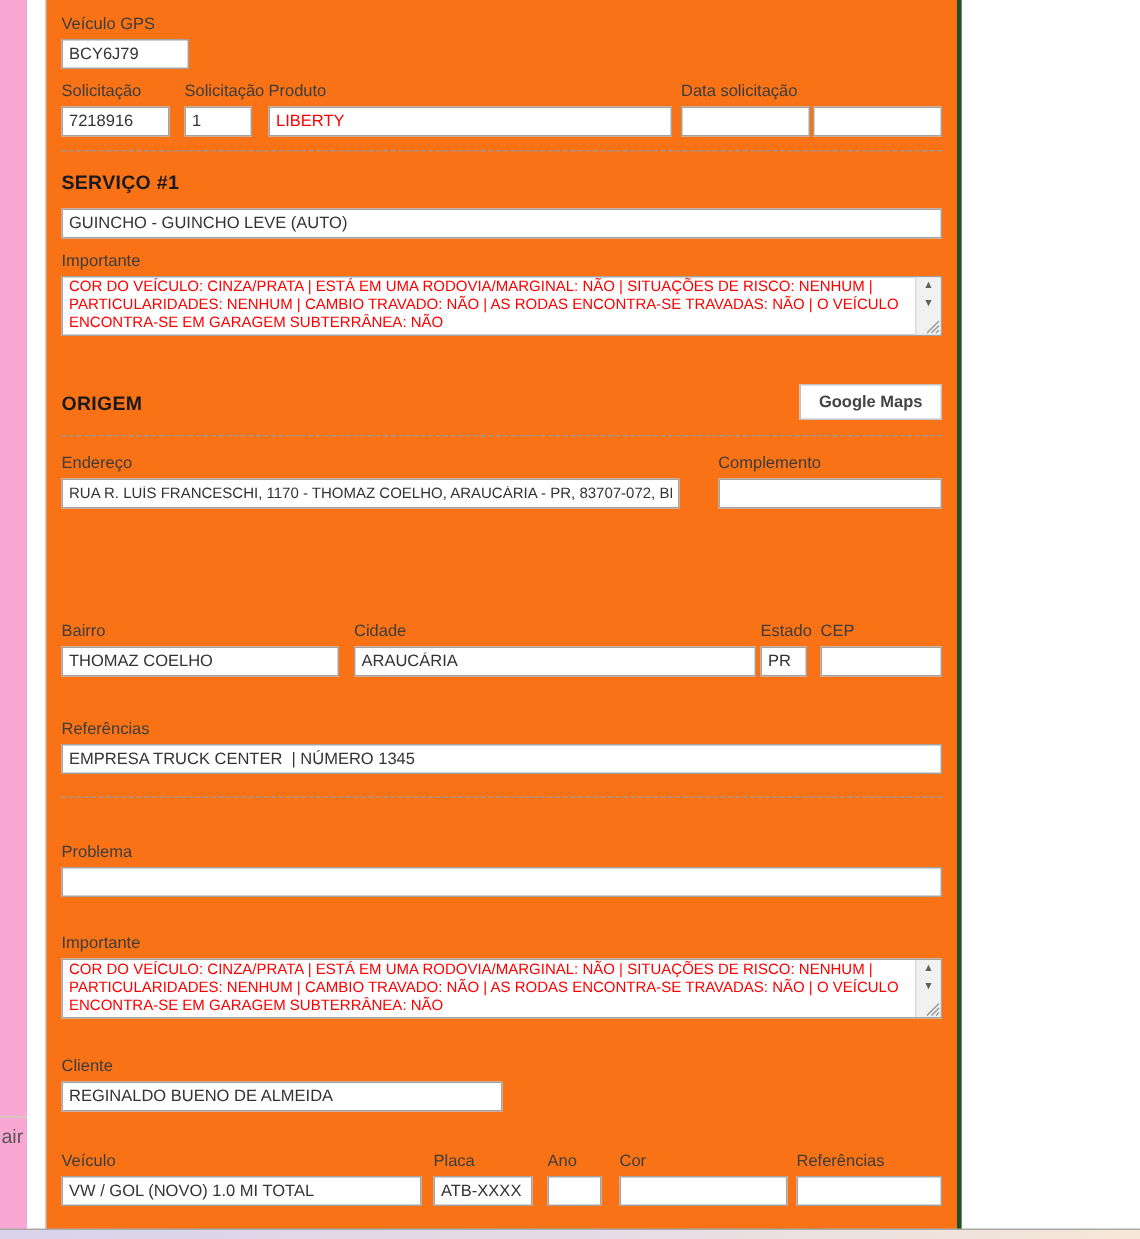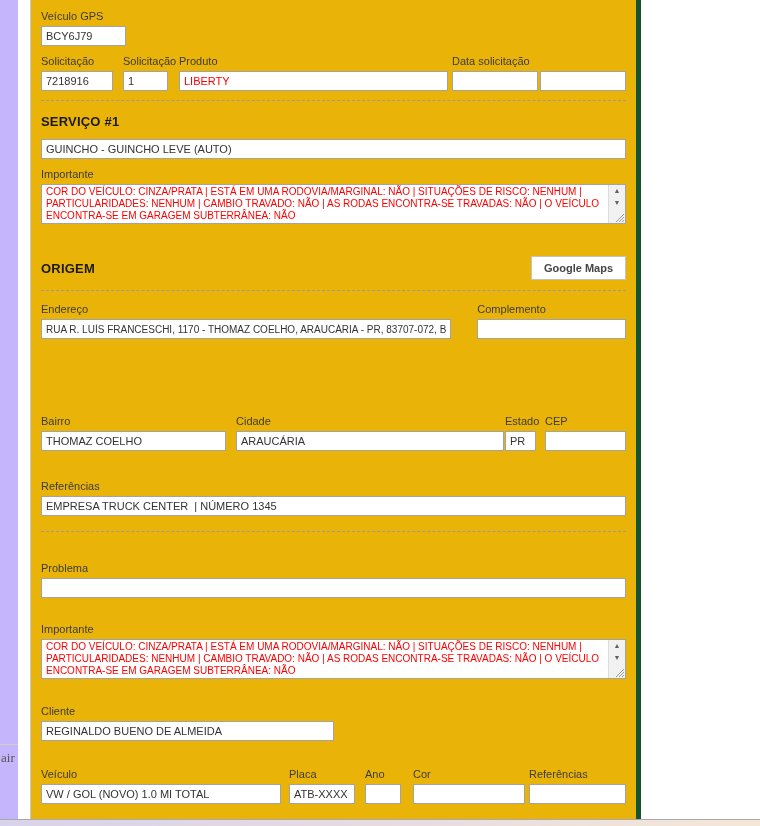--- a/index.html
+++ b/index.html
@@ -6,37 +6,36 @@
   html,body { margin:0; padding:0; }
   body {
     width:760px; height:826px; position:relative; overflow:hidden;
     background:#ffffff;
     font-family:"Liberation Sans", sans-serif;
     color:#333;
   }
   
   .sidebar {
     position:absolute; left:0; top:0; width:18px; height:826px;
-    background:#c4b5fd;
-    font-family:Liberation Serif, serif;
+    background:#f9a8d4;
   }
   .sidebar-sep {
     position:absolute; top:744px; left:0; width:18px;
     border-top:1px solid #cdd2bd;
   }
   .sidebar-item {
     position:absolute; top:750px; left:1px;
     font-size:13px; color:#555; cursor:pointer;
   }
   
   .content {
     position:absolute; left:30px; top:0; width:611px; height:826px;
-    background:#eab308;
+    background:#f97316;
     border-left:1px solid #cccccc;
-    border-right:5px solid #14532d;
+    border-right:3px solid #14532d;
     padding:10px 10px 0 10px;
   }
   label {
     display:block; font-size:11px; line-height:13px; color:#3c3c3c;
     margin-bottom:3px; white-space:nowrap;
   }
   .input {
     display:block; height:20px; width:100%;
     border:1px solid #a3a3a3; background:#fff;
     font-family:"Liberation Sans", sans-serif;

